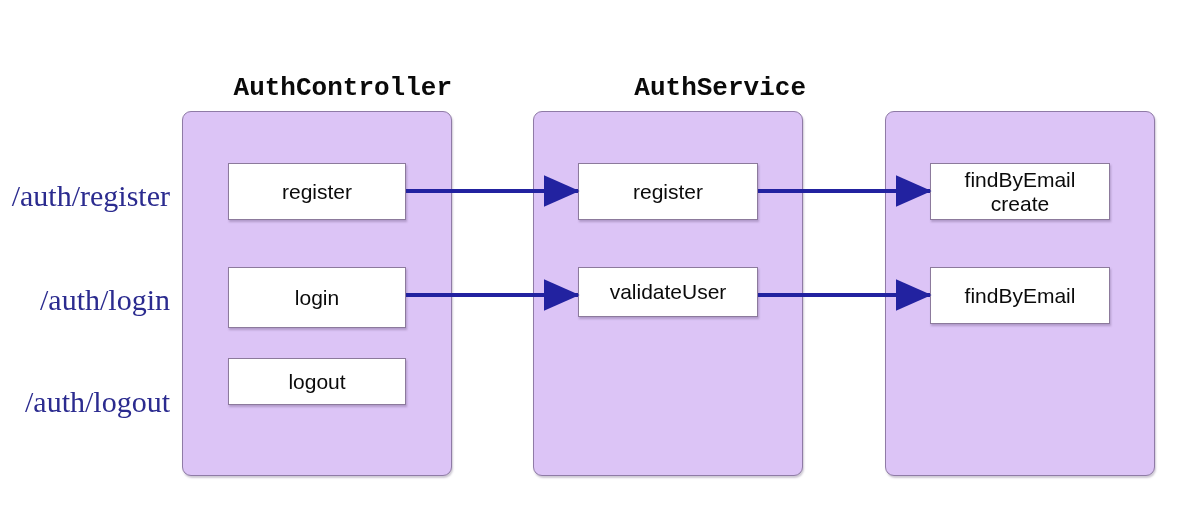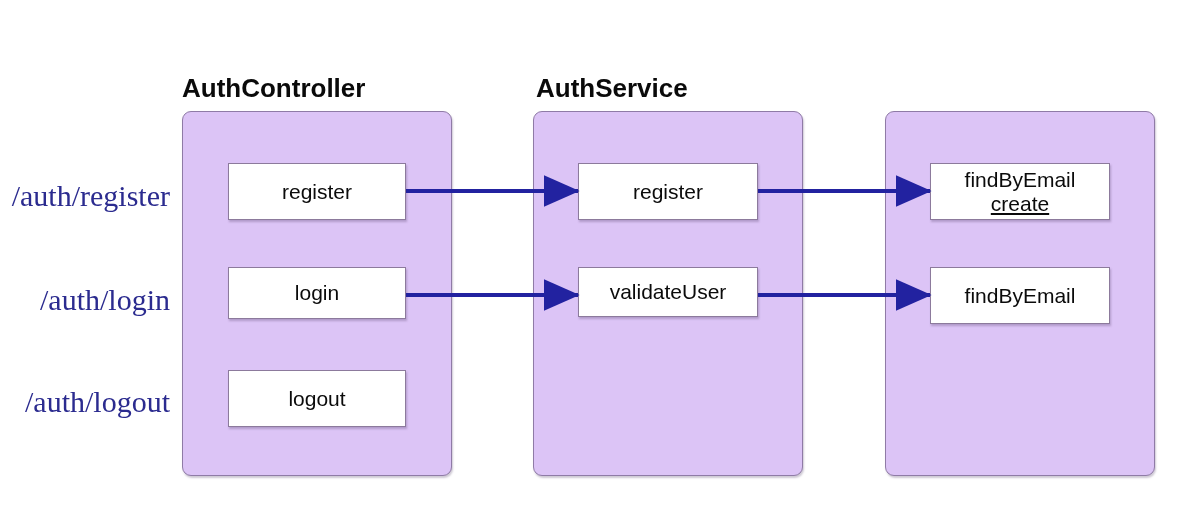--- a/index.html
+++ b/index.html
@@ -30,25 +30,25 @@
     color: #2b2b8f;
     white-space: nowrap;
     text-align: right;
     right: 1022px;           
     line-height: 1;
   }
 
   
   .col-title {
     position: absolute;
-    font-family: Liberation Sans, sans-serif;
+    font-family: Liberation Mono, monospace;
     font-weight: bold;
     font-size: 26px;
     color: #0a0a0a;
-    text-align: left;
+    text-align: right;
     white-space: nowrap;
     top: 73px;
   }
 
   
   .lane {
     position: absolute;
     top: 111px;
     height: 365px;
     background: #dcc4f6;
@@ -67,21 +67,21 @@
     display: flex;
     flex-direction: column;
     align-items: center;
     justify-content: center;
     font-family: "Liberation Sans", sans-serif;
     font-size: 21px;
     color: #0b0b0b;
     line-height: 1.12;
     box-shadow: 1px 2px 2px rgba(80,60,100,0.30);
   }
-  .method-box .line2 { display: block; text-decoration: underline; }
+  .method-box .line2 { display: block; }
 
   
   #arrow-layer {
     position: absolute;
     left: 0; top: 0;
     width: 1192px;
     height: 520px;
     pointer-events: none;
   }
 </style>
@@ -94,24 +94,24 @@
   <div class="route-label" style="top:285px;">/auth/login</div>
   <div class="route-label" style="top:387px;">/auth/logout</div>
 
   <div class="col-title" style="left:182px;width:270px;">AuthController</div>
   <div class="col-title" style="left:536px;width:270px;">AuthService</div>
 
   <div class="lane" style="left:182px;width:270px;"></div>
   <div class="method-box" style="left:228px;top:163px;width:178px;height:57px;">
     <span>register</span>
   </div>
-  <div class="method-box" style="left:228px;top:267px;width:178px;height:52px;">
+  <div class="method-box" style="left:228px;top:267px;width:178px;height:61px;">
     <span>login</span>
   </div>
-  <div class="method-box" style="left:228px;top:370px;width:178px;height:57px;">
+  <div class="method-box" style="left:228px;top:358px;width:178px;height:47px;">
     <span>logout</span>
   </div>
 
   <div class="lane" style="left:533px;width:270px;"></div>
   <div class="method-box" style="left:578px;top:163px;width:180px;height:57px;">
     <span>register</span>
   </div>
   <div class="method-box" style="left:578px;top:267px;width:180px;height:50px;">
     <span>validateUser</span>
   </div>

